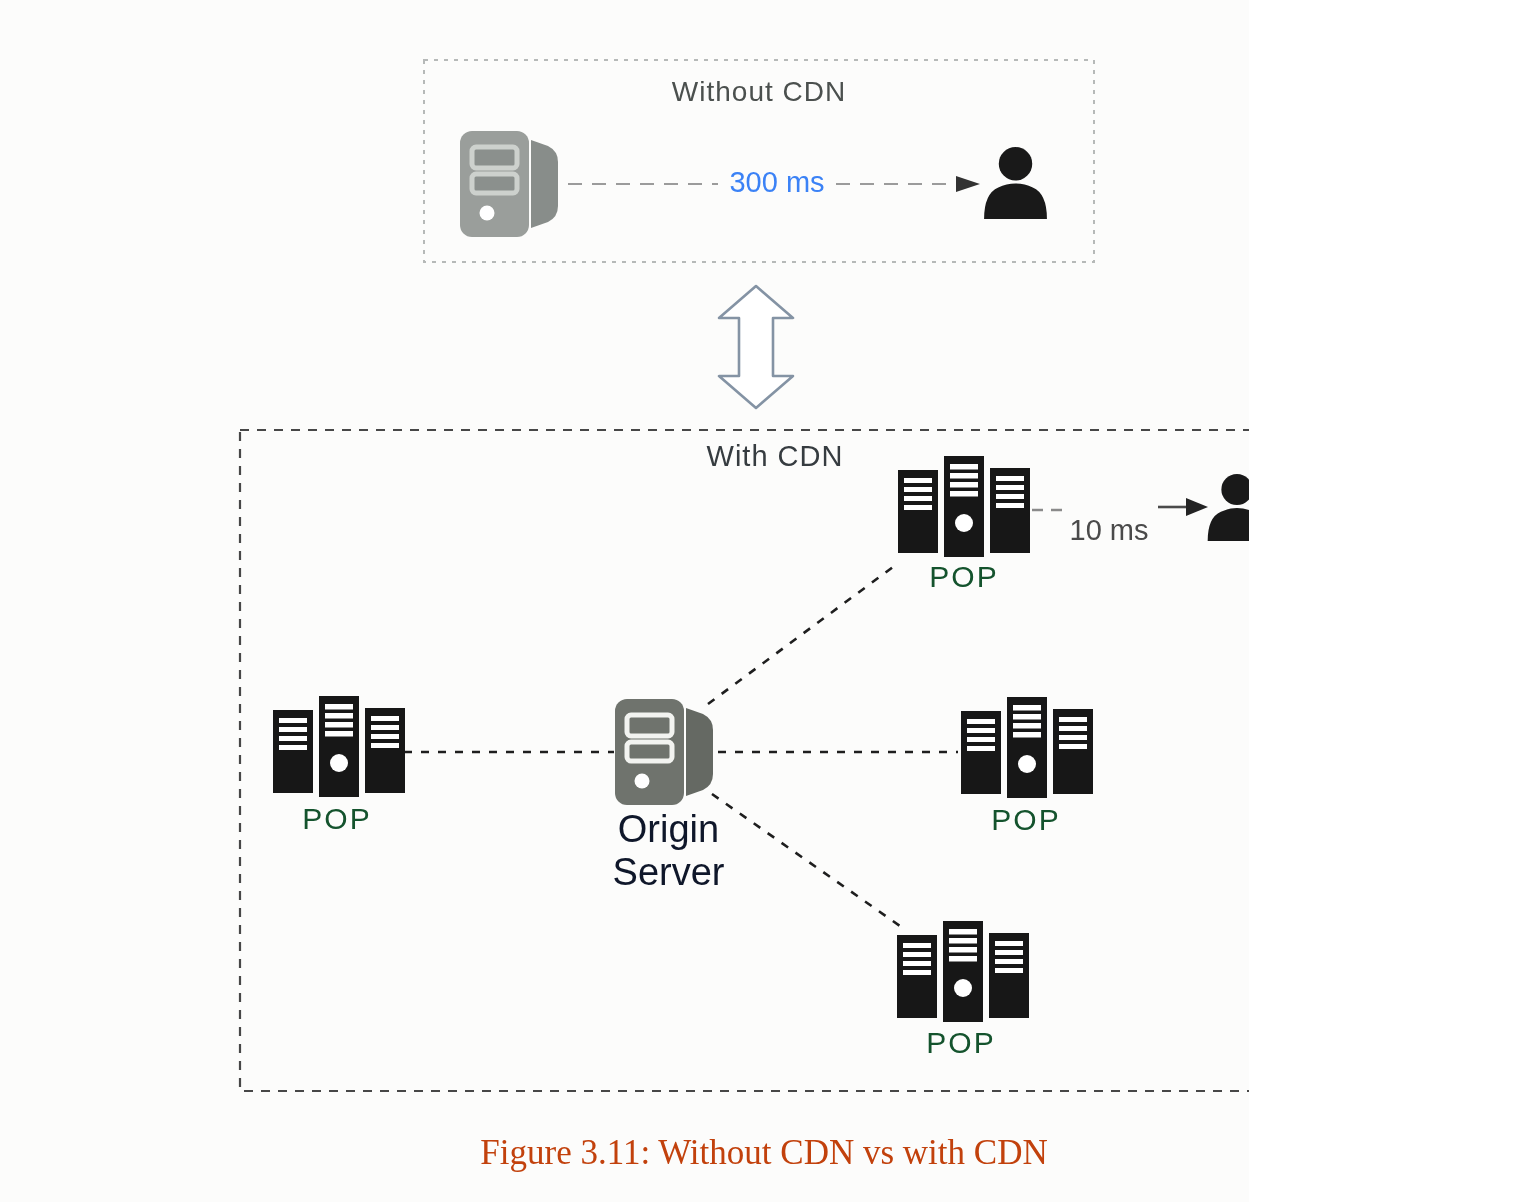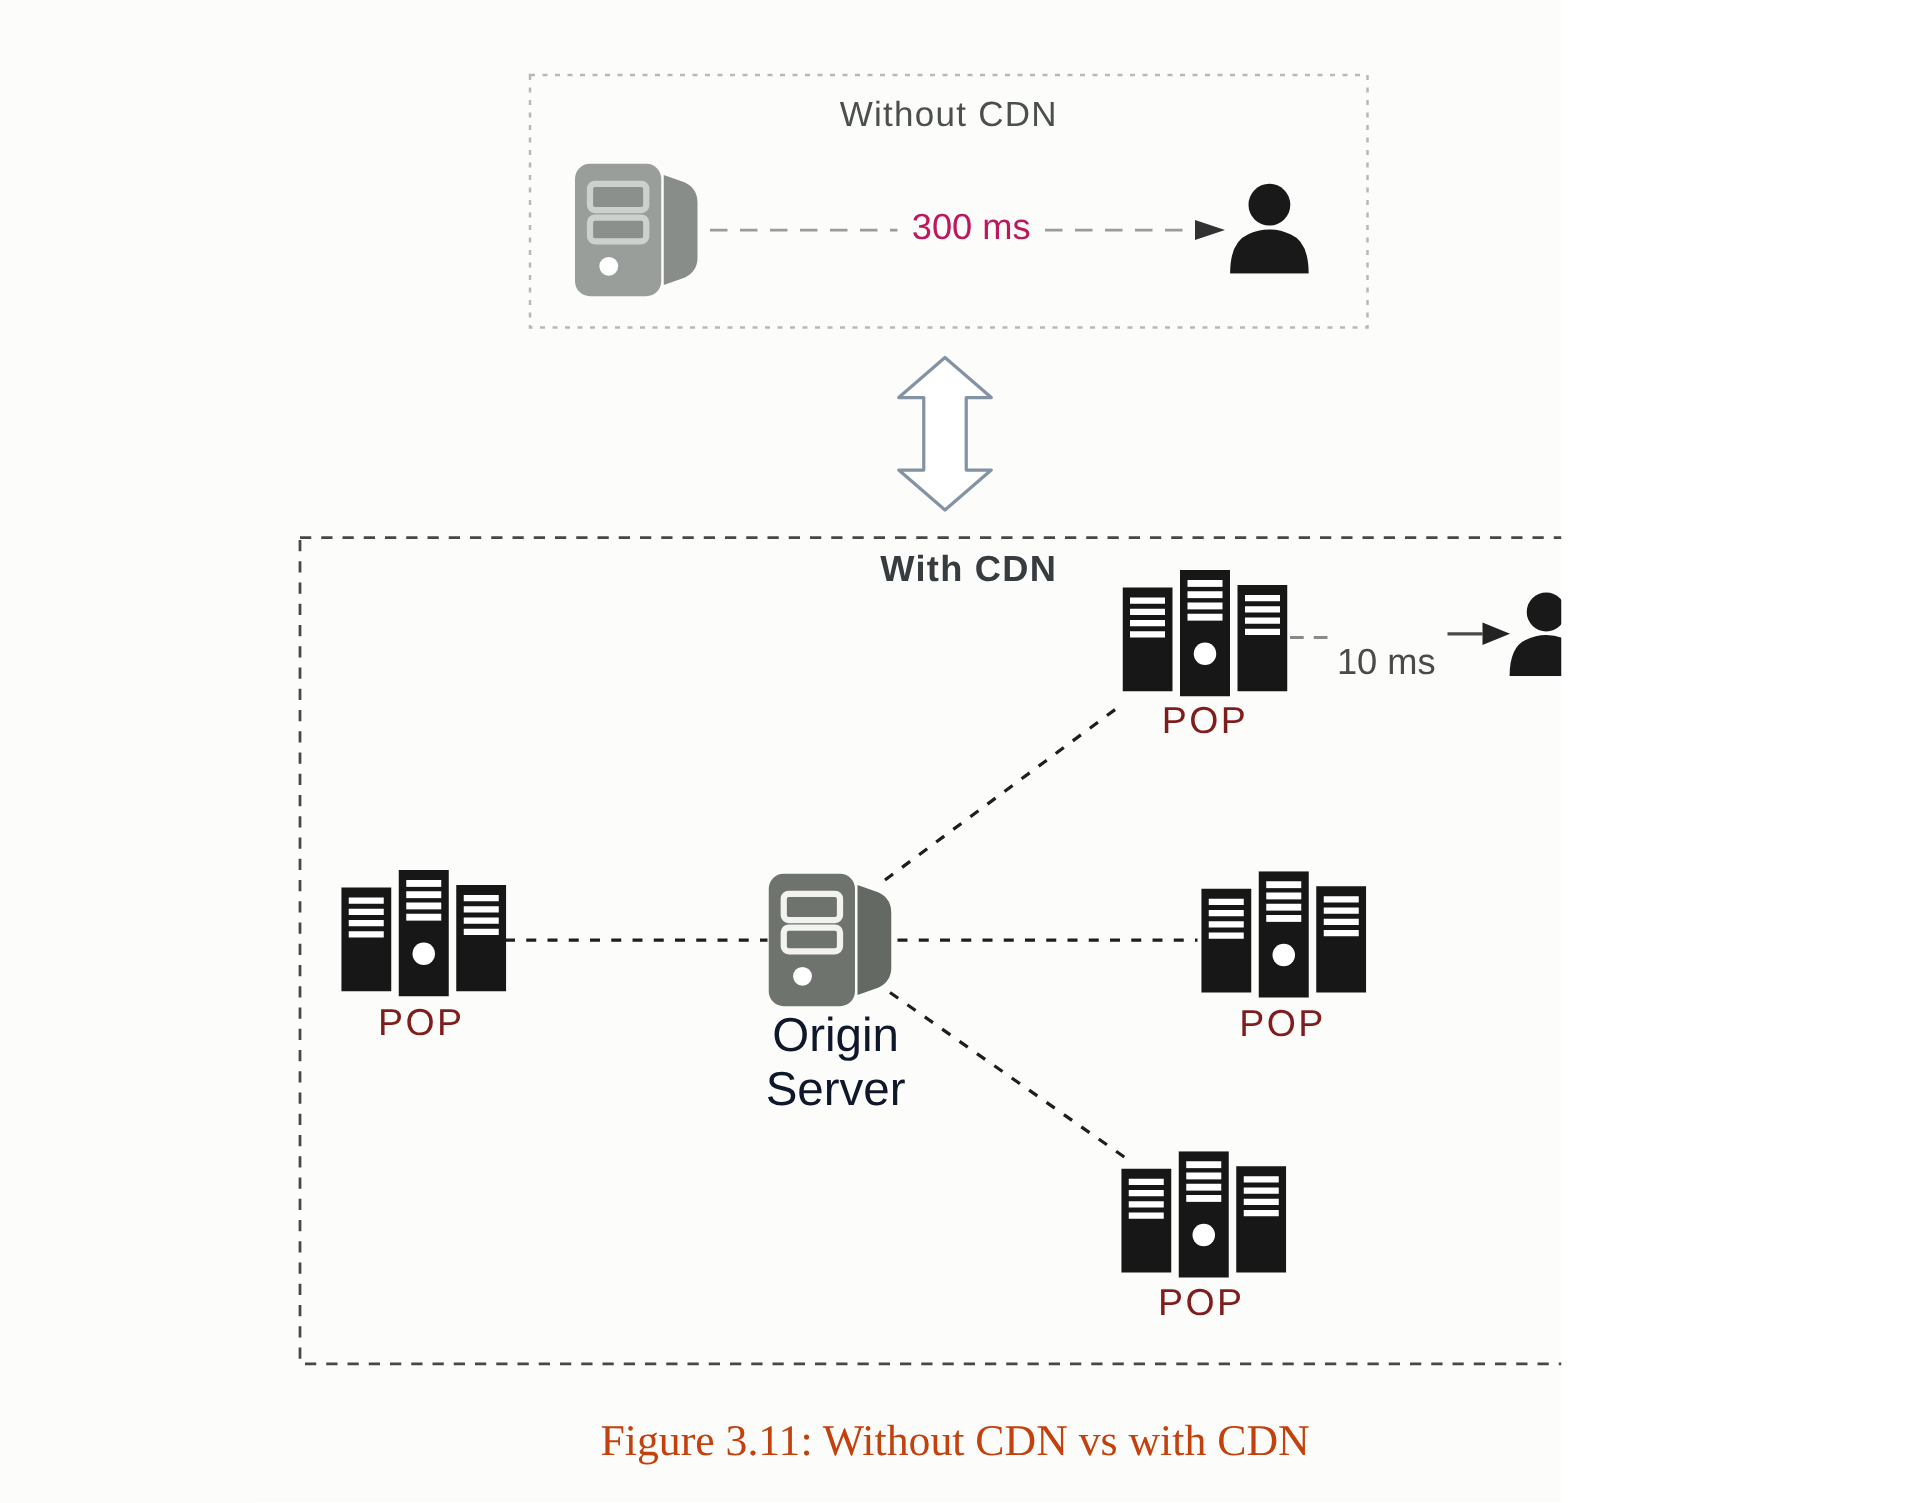--- a/index.html
+++ b/index.html
@@ -5,24 +5,24 @@
   html,body{margin:0;padding:0;background:#ffffff;}
   #page{
     position:relative;width:1249px;height:1202px;background:#fcfcfb;
     font-family:"Liberation Sans",sans-serif;overflow:hidden;
   }
   #lines{position:absolute;left:0;top:0;z-index:1;}
   .icon{position:absolute;z-index:2;}
   .lbl{position:absolute;z-index:3;text-align:center;color:#3f4442;}
   .box-title{font-size:28px;letter-spacing:1px;}
   #without-title{left:424px;top:76px;width:670px;color:#4b504e;}
-  #with-title{left:240px;top:440px;width:1070px;color:#363c40;font-size:29px;font-weight:bold;}
-  #lat300{left:712px;top:166px;width:130px;font-size:29px;color:#be185d;}
+  #with-title{left:240px;top:440px;width:1070px;color:#363c40;font-size:29px;}
+  #lat300{left:712px;top:166px;width:130px;font-size:29px;color:#3b82f6;}
   #lat10{left:1058px;top:514px;width:102px;font-size:29px;color:#4a4a4a;}
-  .pop-lbl{width:130px;font-size:30px;color:#7f1d1d;letter-spacing:2px;}
+  .pop-lbl{width:130px;font-size:30px;color:#14532d;letter-spacing:2px;}
   #origin-lbl{left:566px;top:808px;width:205px;font-size:38px;color:#0f172a;}
   #caption{
     position:absolute;left:0;top:1133px;width:1528px;text-align:center;z-index:3;
     font-family:"Liberation Serif",serif;font-size:35px;color:#c2410c;
   }
   .srv-light{--srv-front:#9a9e9b;--srv-side:#888d8a;--srv-slot:#8b908d;--srv-line:#cdd1cd;}
   .srv-dark{--srv-front:#6f736d;--srv-side:#656963;--srv-slot:#6f736d;--srv-line:#f2f3f0;}
   .person{color:#191919;}
   #scan-artifact{
     position:absolute;left:1501px;top:356px;width:4px;height:345px;z-index:1;

